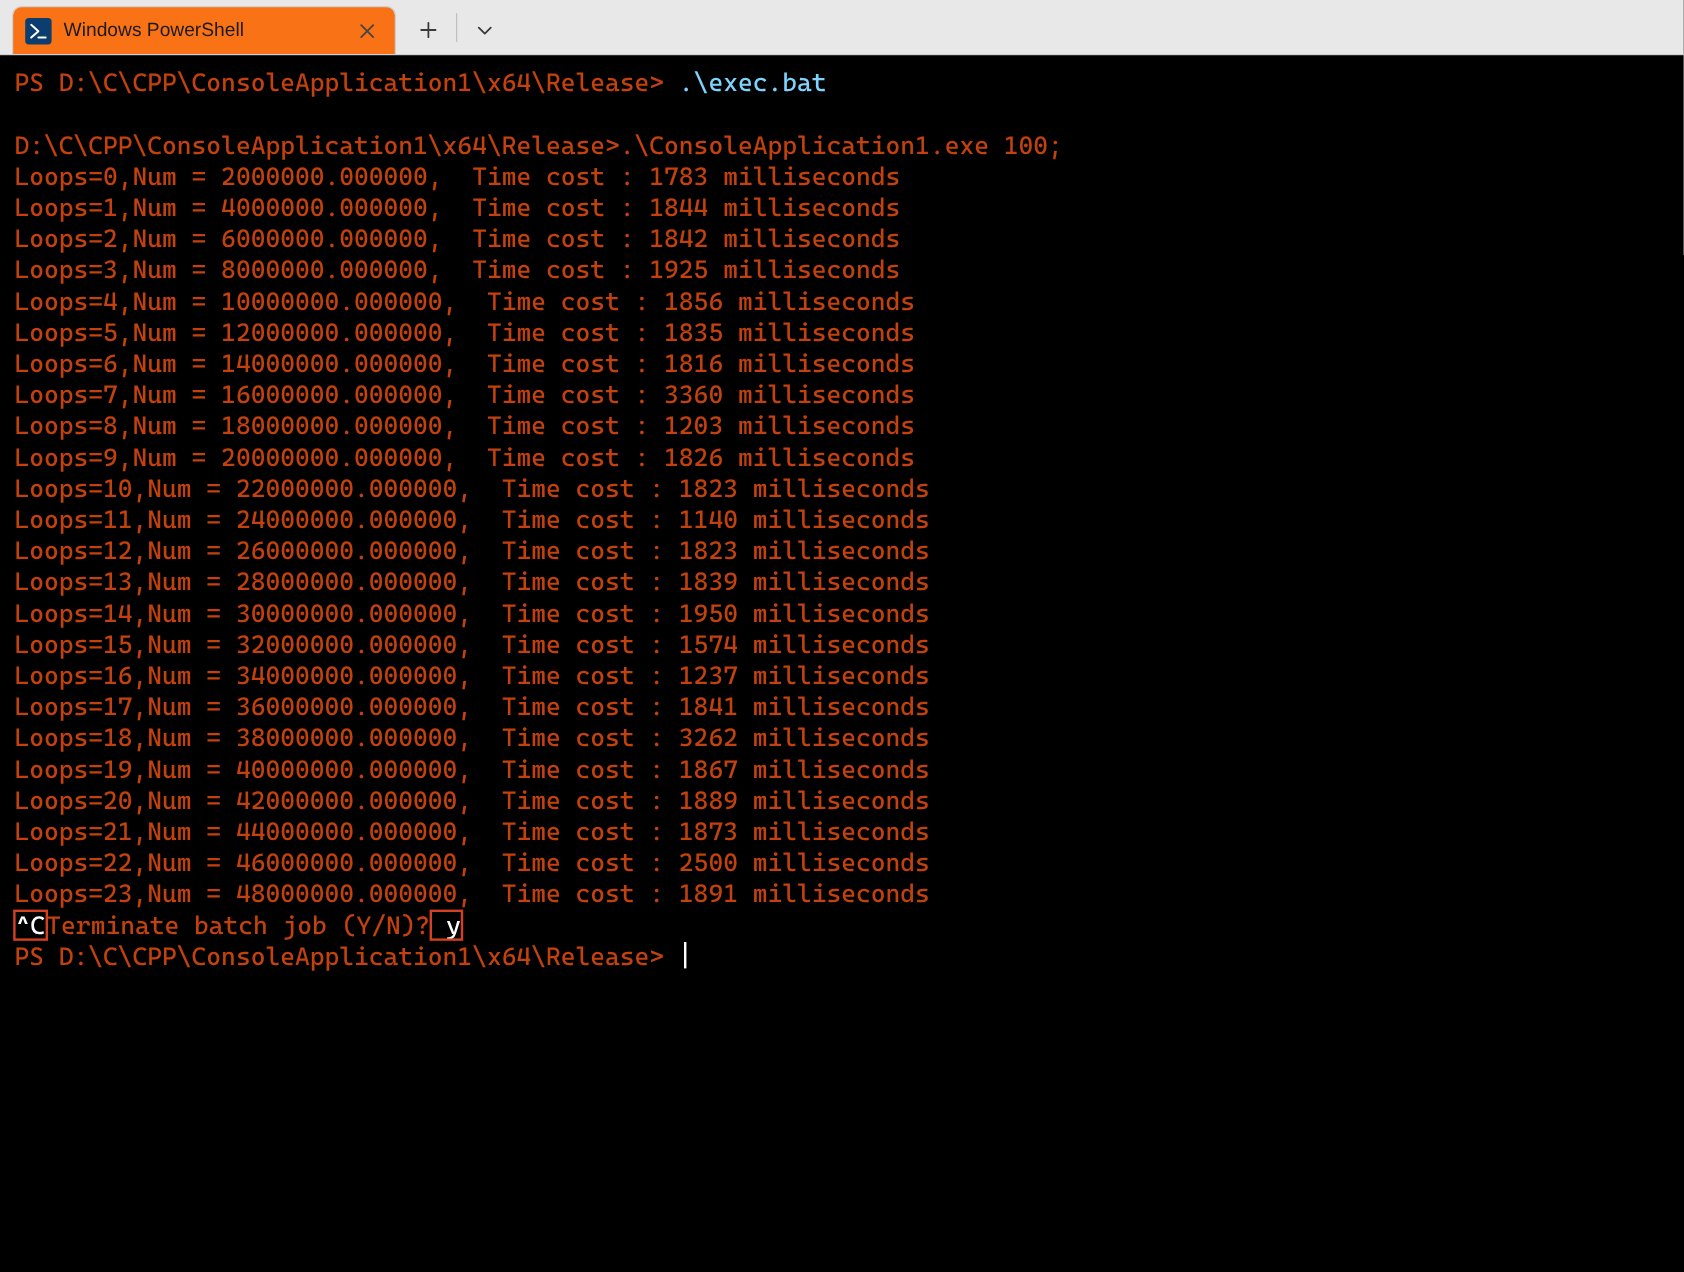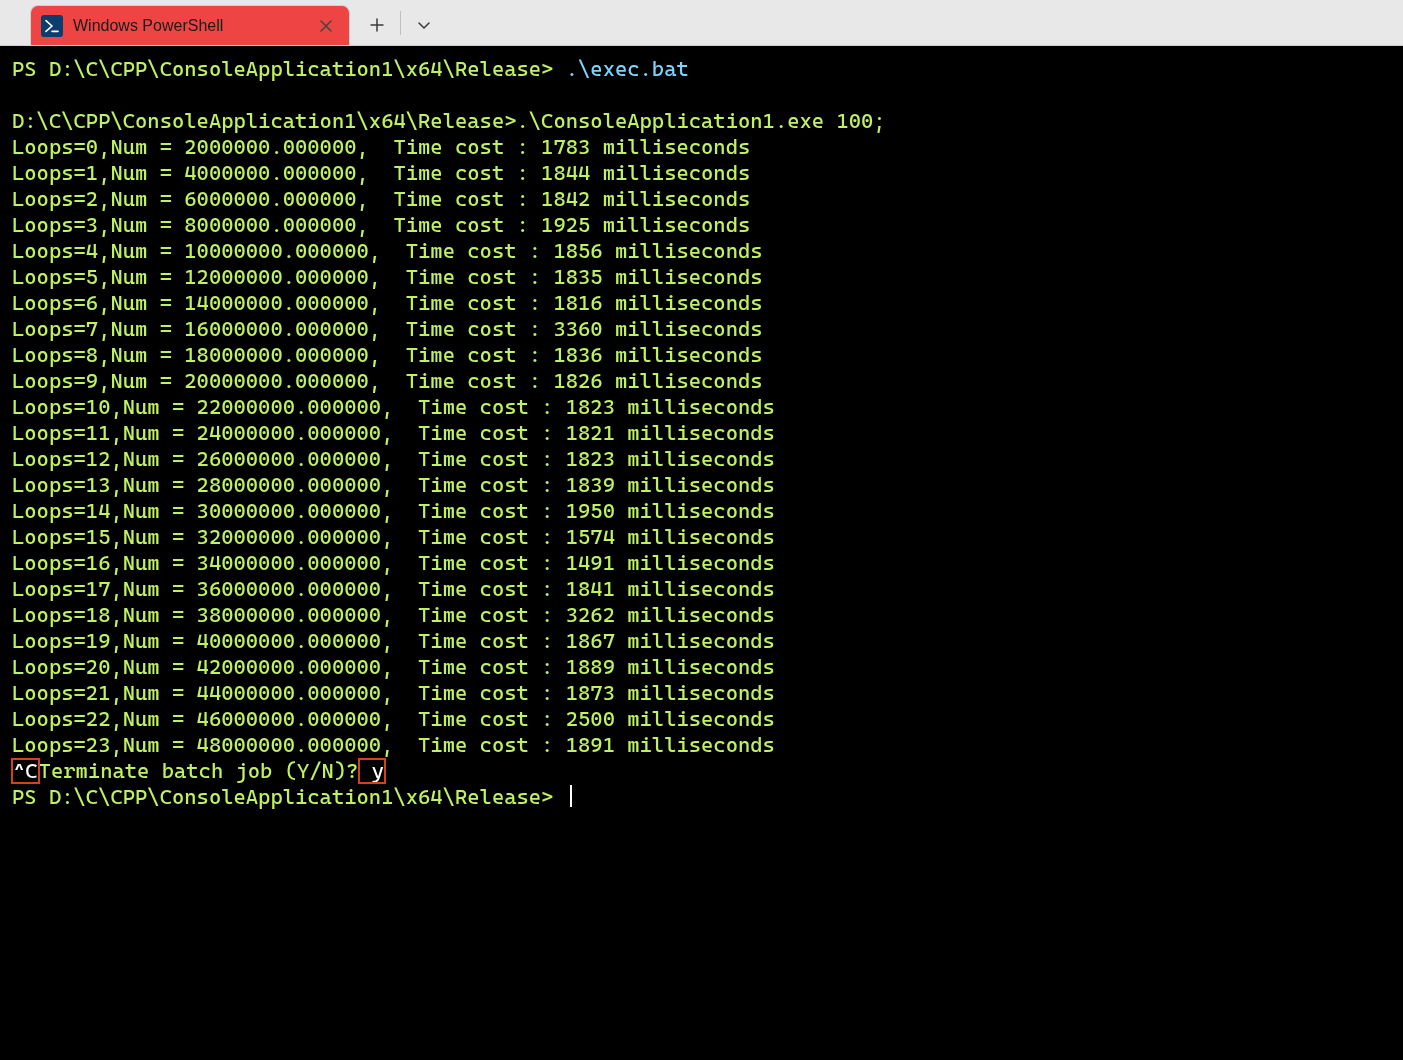--- a/index.html
+++ b/index.html
@@ -15,30 +15,29 @@
       height: 46px;
       background: #e8e8e8;
       display: flex;
       align-items: flex-end;
       padding-left: 10px;
       border-bottom: 1px solid #d0d0d0;
     }
     .tab {
       height: 40px;
       min-width: 320px;
-      background: #ef4444;
+      background: #f97316;
       border: 1px solid #d0d0d0;
       border-bottom: none;
       border-radius: 8px 8px 0 0;
       display: flex;
       align-items: center;
       padding: 0 14px 0 10px;
       gap: 10px;
       margin-right: 6px;
-      margin-left: 20px;
     }
     .tab .ps-icon {
       width: 22px; height: 22px;
       background: #0b3e6e;
       border-radius: 3px;
       display: flex;
       align-items: center;
       justify-content: center;
     }
     .tab .ps-icon svg { width: 16px; height: 16px; }
@@ -79,21 +78,21 @@
       background: #000000;
       color: #ffffff;
       font-family: "Cascadia Mono", Consolas, "Courier New", monospace;
       font-size: 21px;
       line-height: 26px;
       padding: 10px 12px;
       white-space: pre;
       overflow: hidden;
       position: relative;
     }
-    .prompt      { color: #bef264; }
+    .prompt      { color: #c2410c; }
     .cmd-yellow  { color: #7dd3fc; }
     .highlight-box {
       outline: 2px solid #d44020;
       outline-offset: -1px;
       padding: 0 1px;
     }
     .cursor {
       display: inline-block;
       width: 2px;
       height: 22px;
@@ -137,29 +136,29 @@
 
 <span class="prompt">D:\C\CPP\ConsoleApplication1\x64\Release&gt;.\ConsoleApplication1.exe 100;</span>
 <span class="prompt">Loops=0,Num = 2000000.000000,  Time cost : 1783 milliseconds</span>
 <span class="prompt">Loops=1,Num = 4000000.000000,  Time cost : 1844 milliseconds</span>
 <span class="prompt">Loops=2,Num = 6000000.000000,  Time cost : 1842 milliseconds</span>
 <span class="prompt">Loops=3,Num = 8000000.000000,  Time cost : 1925 milliseconds</span>
 <span class="prompt">Loops=4,Num = 10000000.000000,  Time cost : 1856 milliseconds</span>
 <span class="prompt">Loops=5,Num = 12000000.000000,  Time cost : 1835 milliseconds</span>
 <span class="prompt">Loops=6,Num = 14000000.000000,  Time cost : 1816 milliseconds</span>
 <span class="prompt">Loops=7,Num = 16000000.000000,  Time cost : 3360 milliseconds</span>
-<span class="prompt">Loops=8,Num = 18000000.000000,  Time cost : 1836 milliseconds</span>
+<span class="prompt">Loops=8,Num = 18000000.000000,  Time cost : 1203 milliseconds</span>
 <span class="prompt">Loops=9,Num = 20000000.000000,  Time cost : 1826 milliseconds</span>
 <span class="prompt">Loops=10,Num = 22000000.000000,  Time cost : 1823 milliseconds</span>
-<span class="prompt">Loops=11,Num = 24000000.000000,  Time cost : 1821 milliseconds</span>
+<span class="prompt">Loops=11,Num = 24000000.000000,  Time cost : 1140 milliseconds</span>
 <span class="prompt">Loops=12,Num = 26000000.000000,  Time cost : 1823 milliseconds</span>
 <span class="prompt">Loops=13,Num = 28000000.000000,  Time cost : 1839 milliseconds</span>
 <span class="prompt">Loops=14,Num = 30000000.000000,  Time cost : 1950 milliseconds</span>
 <span class="prompt">Loops=15,Num = 32000000.000000,  Time cost : 1574 milliseconds</span>
-<span class="prompt">Loops=16,Num = 34000000.000000,  Time cost : 1491 milliseconds</span>
+<span class="prompt">Loops=16,Num = 34000000.000000,  Time cost : 1237 milliseconds</span>
 <span class="prompt">Loops=17,Num = 36000000.000000,  Time cost : 1841 milliseconds</span>
 <span class="prompt">Loops=18,Num = 38000000.000000,  Time cost : 3262 milliseconds</span>
 <span class="prompt">Loops=19,Num = 40000000.000000,  Time cost : 1867 milliseconds</span>
 <span class="prompt">Loops=20,Num = 42000000.000000,  Time cost : 1889 milliseconds</span>
 <span class="prompt">Loops=21,Num = 44000000.000000,  Time cost : 1873 milliseconds</span>
 <span class="prompt">Loops=22,Num = 46000000.000000,  Time cost : 2500 milliseconds</span>
 <span class="prompt">Loops=23,Num = 48000000.000000,  Time cost : 1891 milliseconds</span>
 <span class="highlight-box">^C</span><span class="prompt">Terminate batch job (Y/N)?</span><span class="highlight-box"> y</span>
 <span class="prompt">PS D:\C\CPP\ConsoleApplication1\x64\Release&gt; </span><span class="cursor"></span></div>
 

